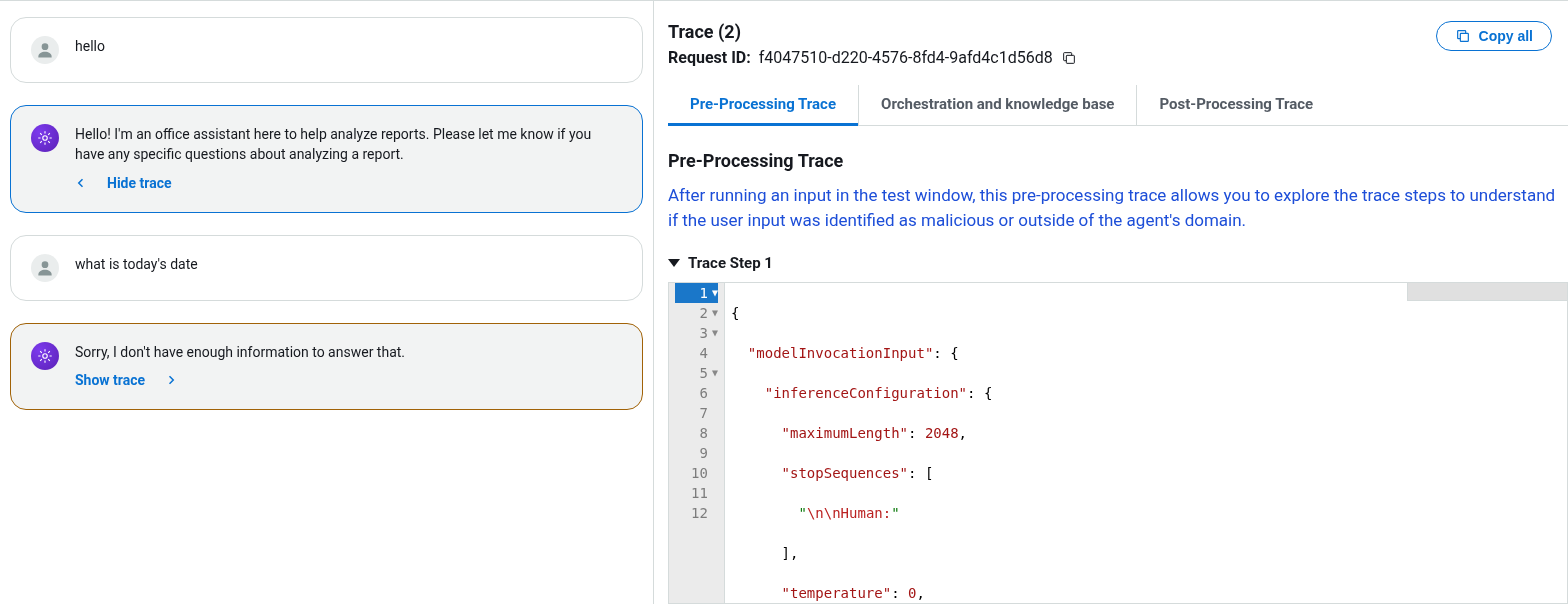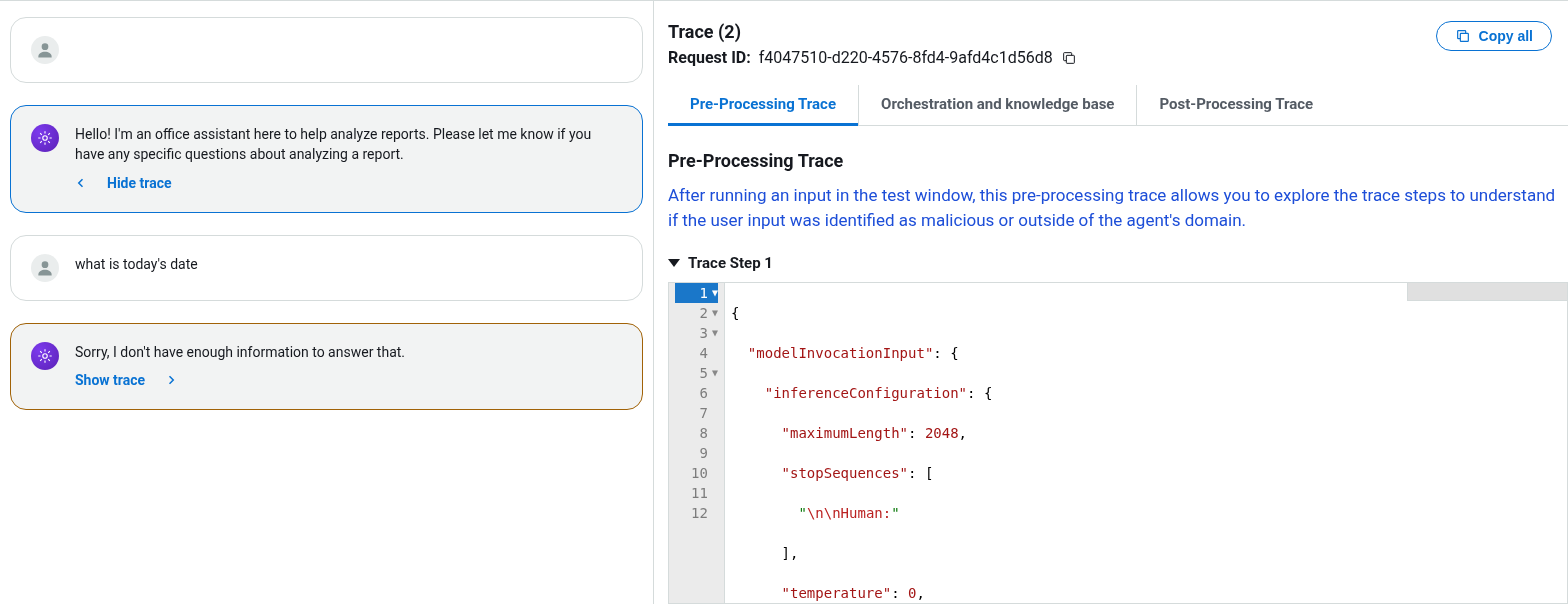--- a/index.html
+++ b/index.html
@@ -194,20 +194,23 @@
 
   <div class="left-panel">
 
     <div class="msg user">
       <div class="avatar user-av">
         <svg viewBox="0 0 24 24">
             <circle cx="12" cy="8" r="4"></circle>
             <path d="M4 20c0-4 4-6 8-6s8 2 8 6v1H4z"></path>
           </svg>
       </div>
+      <div class="msg-body">
+        <div class="msg-text">hello</div>
+      </div>
     </div>
 
     <div class="msg assistant">
       <div class="avatar bot-av">
         <svg viewBox="0 0 24 24">
             <circle cx="12" cy="12" r="3"></circle>
             <path d="M12 3v3M12 18v3M3 12h3M18 12h3M5.6 5.6l2.1 2.1M16.3 16.3l2.1 2.1M5.6 18.4l2.1-2.1M16.3 7.7l2.1-2.1"></path>
           </svg>
       </div>
       <div class="msg-body">

